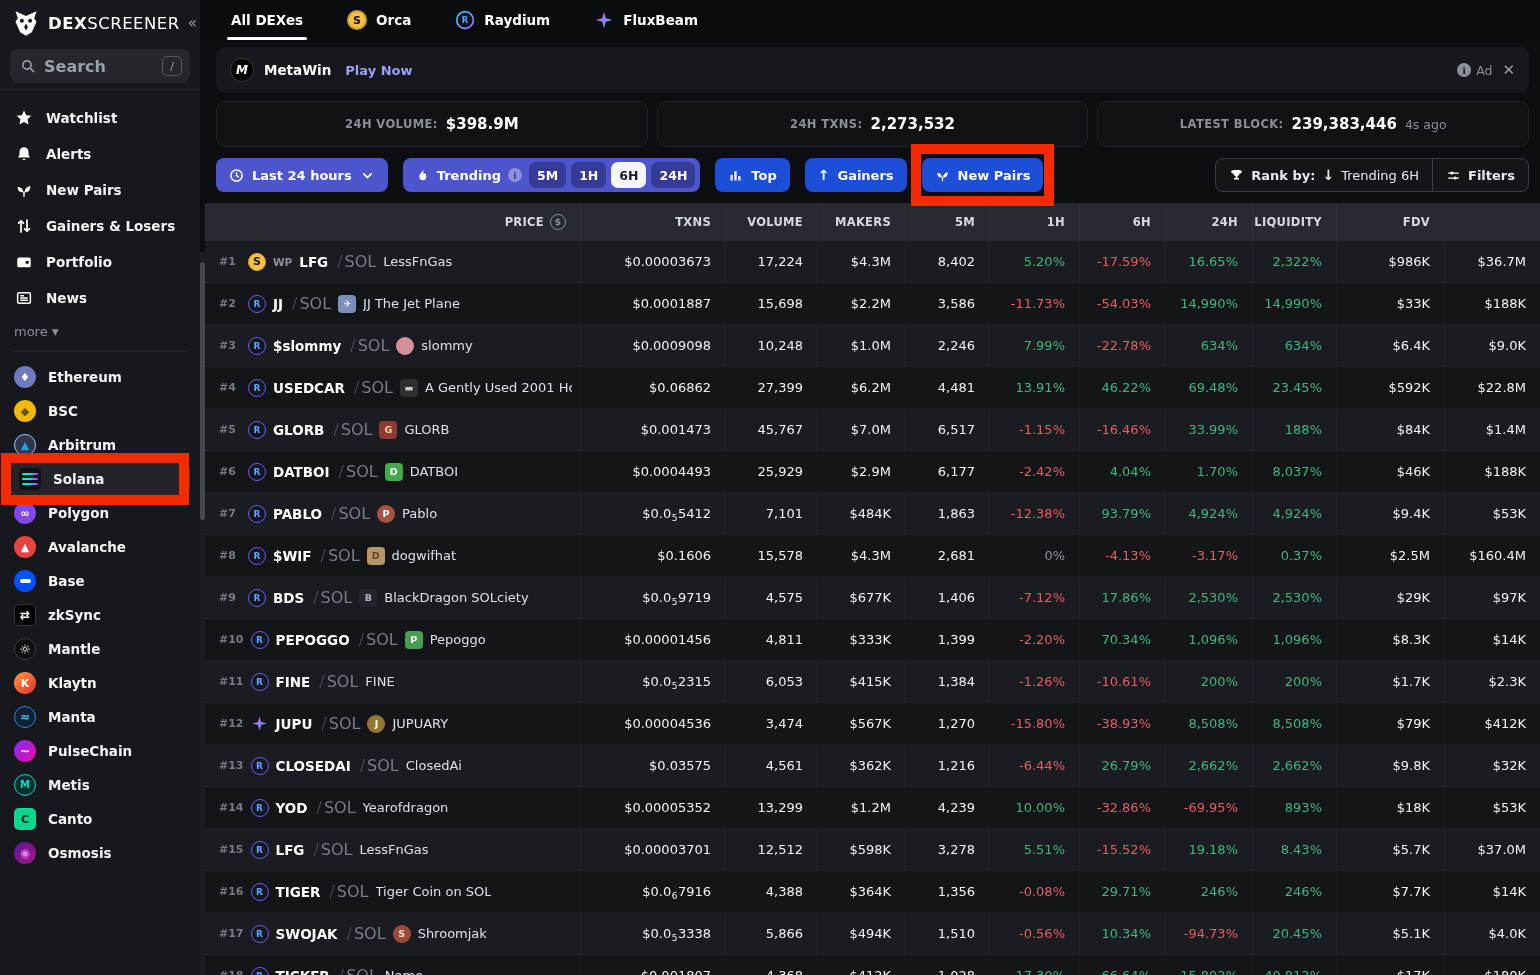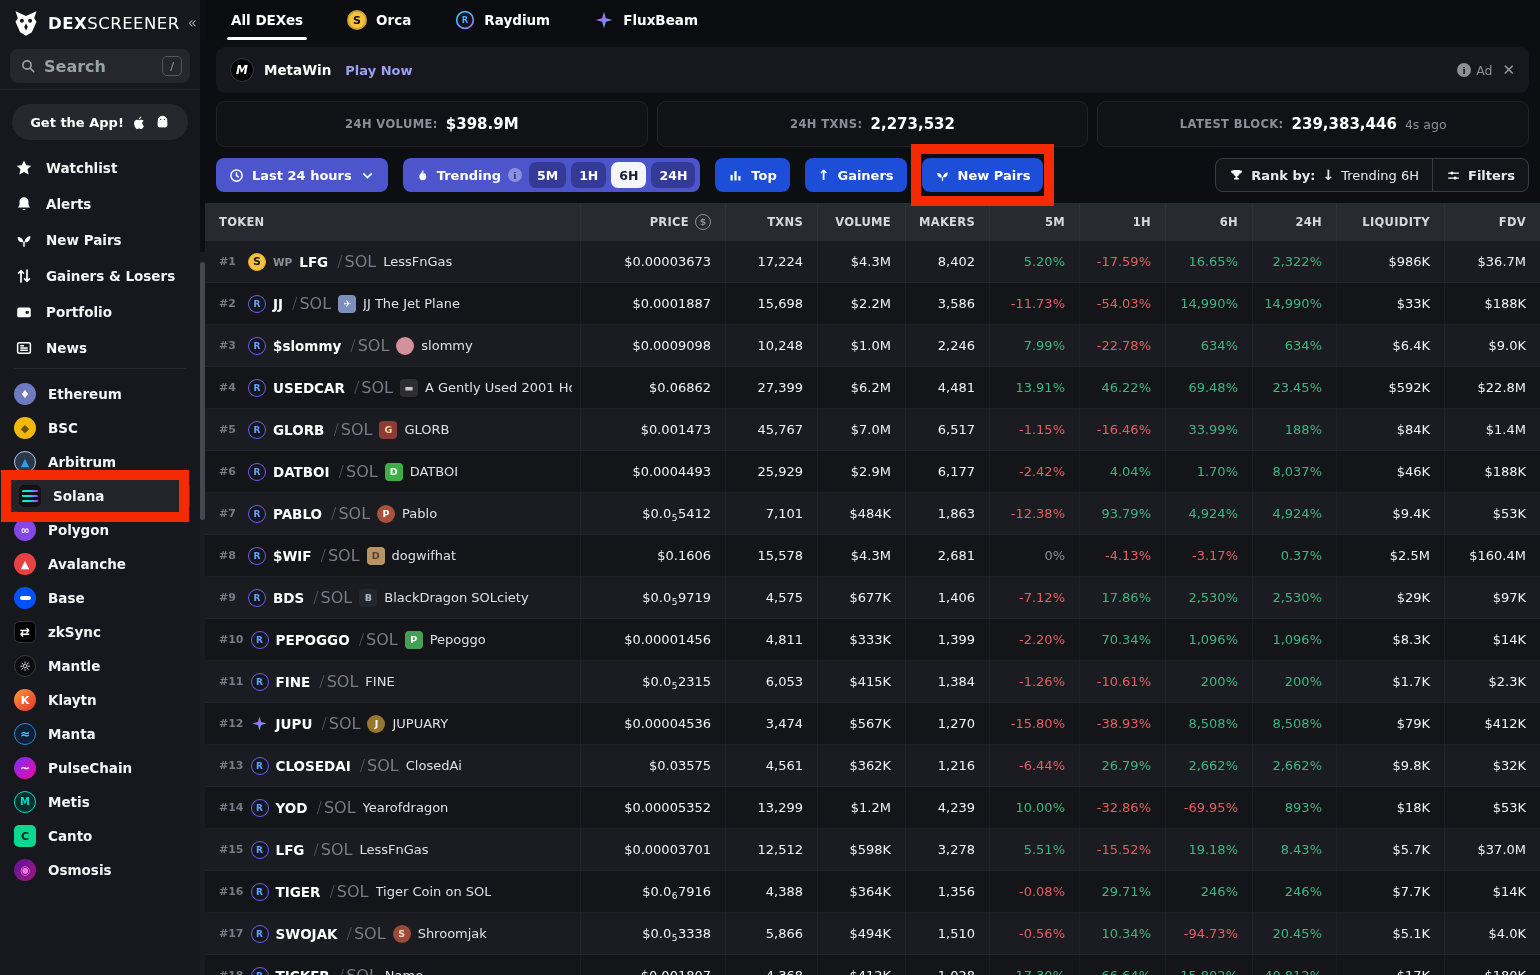--- a/index.html
+++ b/index.html
@@ -178,31 +178,20 @@
   <div class="searchbox">
     <svg width="16" height="16" viewBox="0 0 24 24">
       <circle cx="10.5" cy="10.5" r="6.2" stroke="#9aa0a8" stroke-width="2.4" fill="none"></circle>
       <path d="M15.3 15.3L20.5 20.5" stroke="#9aa0a8" stroke-width="2.4" stroke-linecap="round"></path>
     </svg>
     <span class="ph">Search</span>
     <span class="slashkey">/</span>
   </div>
 
   <div class="side-scroll">
-    <div class="getapp">
-      <span>Get the App!</span>
-      <svg viewBox="0 0 24 24">
-          <path d="M16.4 13c0-2.4 2-3.5 2.1-3.6-1.1-1.7-2.9-1.9-3.5-1.9-1.5-.2-2.9.9-3.7.9-.8 0-2-.9-3.2-.9-1.7 0-3.2 1-4 2.5-1.7 3-.4 7.5 1.2 10 .8 1.2 1.8 2.6 3.1 2.5 1.2-.1 1.7-.8 3.2-.8s1.9.8 3.2.8c1.3 0 2.2-1.2 3-2.4.9-1.4 1.3-2.7 1.3-2.8-.1 0-2.7-1-2.7-4.3zM13.9 5.6c.7-.8 1.1-1.9 1-3.1-1 .1-2.2.7-2.9 1.5-.6.7-1.2 1.9-1 3 1.1.1 2.2-.6 2.9-1.4z" fill="#fff"></path>
-        </svg>
-      <svg viewBox="0 0 24 24">
-          <path d="M5 10h14v7a2 2 0 0 1-2 2H7a2 2 0 0 1-2-2zM5 9a7 7 0 0 1 14 0zM7 3l1.5 2.5M17 3l-1.5 2.5" stroke="#fff" stroke-width="1.6" fill="#fff"></path>
-          <circle cx="9" cy="7" r=".9" fill="#17181d"></circle>
-          <circle cx="15" cy="7" r=".9" fill="#17181d"></circle>
-        </svg>
-    </div>
 
     <nav id="side-nav">
         <div class="nav-item">
           <span class="nicon">
             <svg viewBox="0 0 24 24">
               <path d="M12 2l2.9 6.2 6.9.9-5.1 4.7 1.4 6.9L12 17.2l-6.1 3.5 1.4-6.9L2.2 9.1l6.9-.9z" fill="#fff"></path>
             </svg>
           </span>
           <span>Watchlist</span>
         </div>
@@ -245,20 +234,24 @@
           <span class="nicon">
             <svg viewBox="0 0 24 24" fill="none" stroke="#fff" stroke-width="2">
               <rect x="3.5" y="5" width="17" height="14" rx="2"></rect>
               <path d="M7 9h5M7 12h10M7 15h10" stroke-width="1.7"></path>
             </svg>
           </span>
           <span>News</span>
         </div>
       </nav>
 
+    <div class="more-row">
+      <span>more</span>
+      <span class="caret">▼</span>
+    </div>
     <div class="side-divider"></div>
 
     <div id="chain-list">
         <div class="chain-item">
           <span style="display:flex">
             <span class="cicon" style="background:#6f7bbf;color:#fff">♦</span>
           </span>
           <span>Ethereum</span>
         </div>
         <div class="chain-item">
@@ -486,23 +479,20 @@
             <circle cx="9.5" cy="8" r="2.4" fill="#fff"></circle>
             <circle cx="14.5" cy="16" r="2.4" fill="#fff"></circle>
           </svg>
         <b>Filters</b>
       </div>
     </div>
   </div>
 
   <div class="table">
     <div class="trow thead" id="table-head">
-        <div class="cell first">
-          <span>TOKEN</span>
-        </div>
         <div class="cell">
           <span>PRICE</span>
           <span class="dollar-circ">$</span>
         </div>
         <div class="cell">
           <span>TXNS</span>
         </div>
         <div class="cell">
           <span>VOLUME</span>
         </div>

